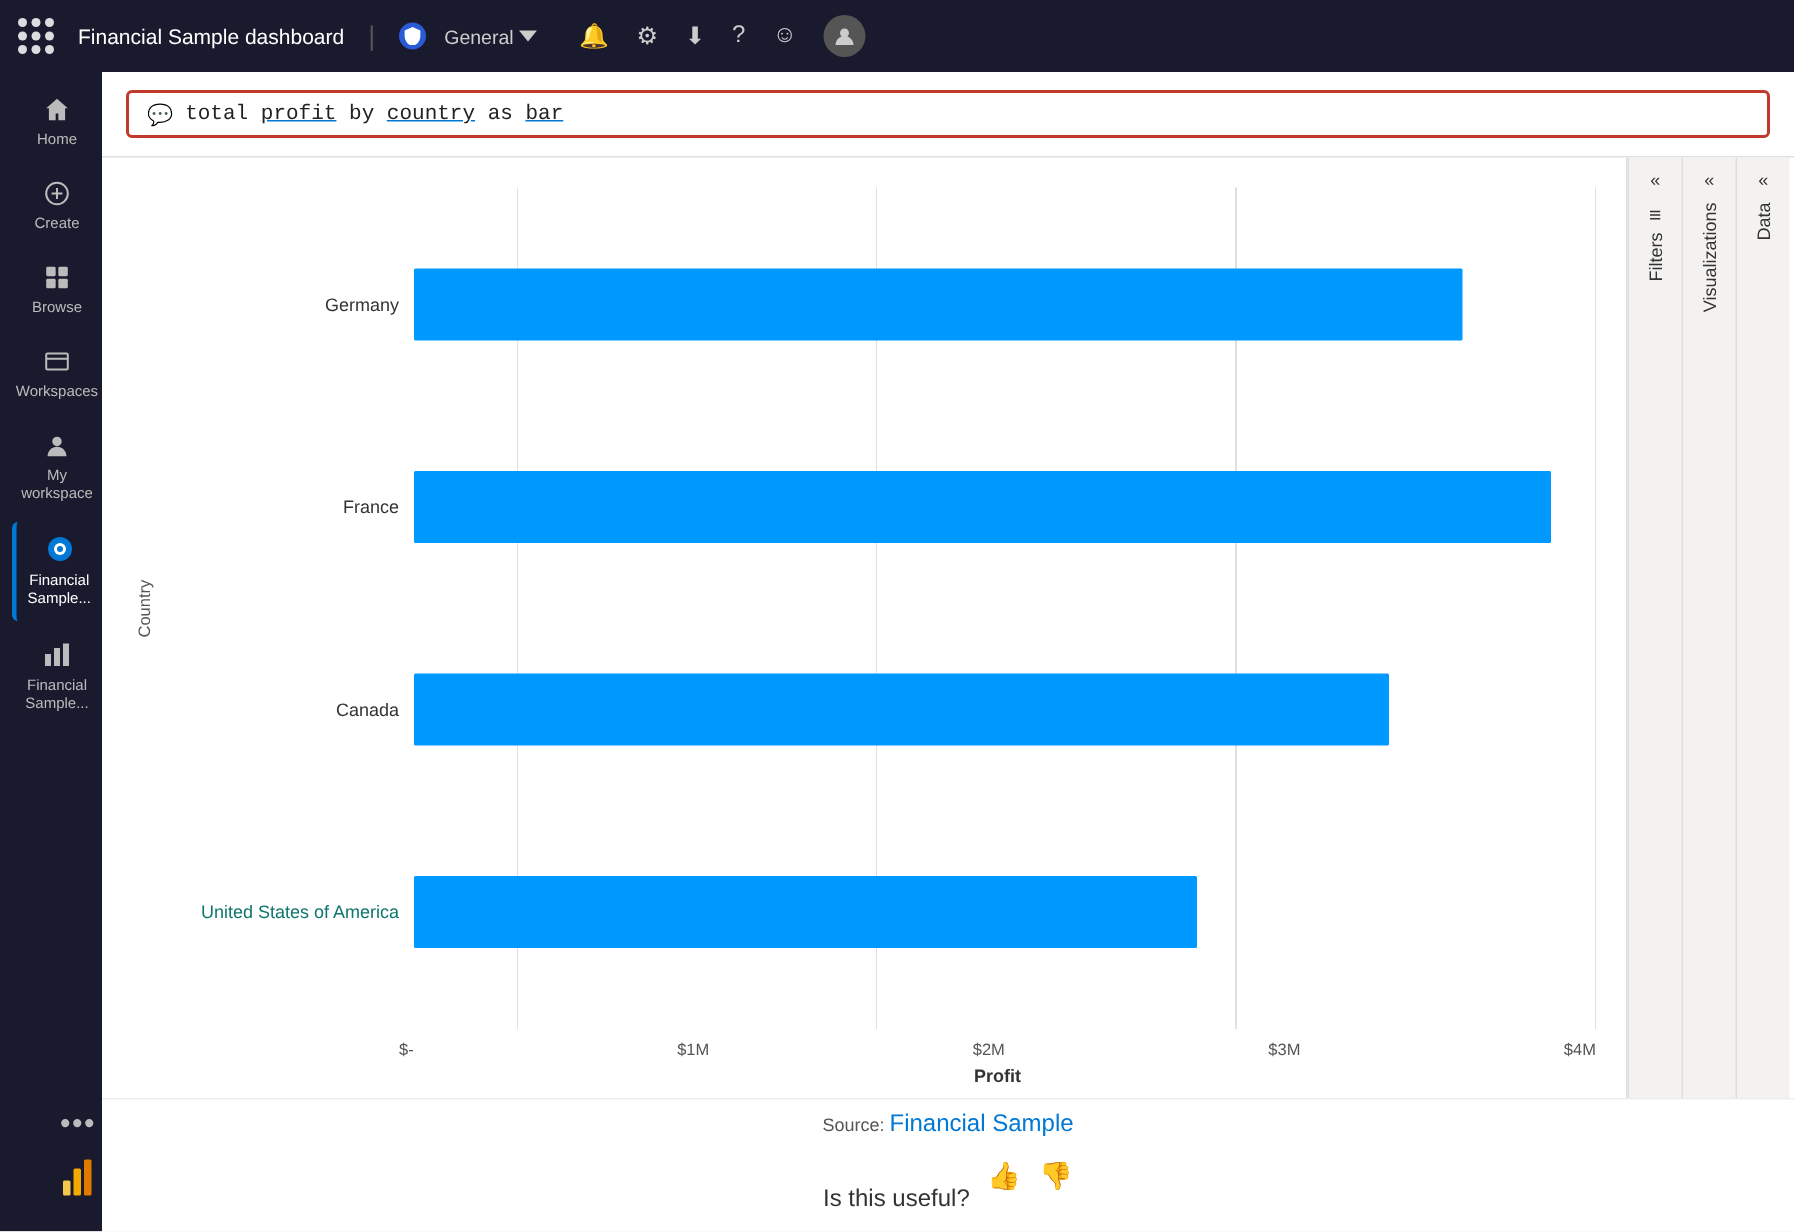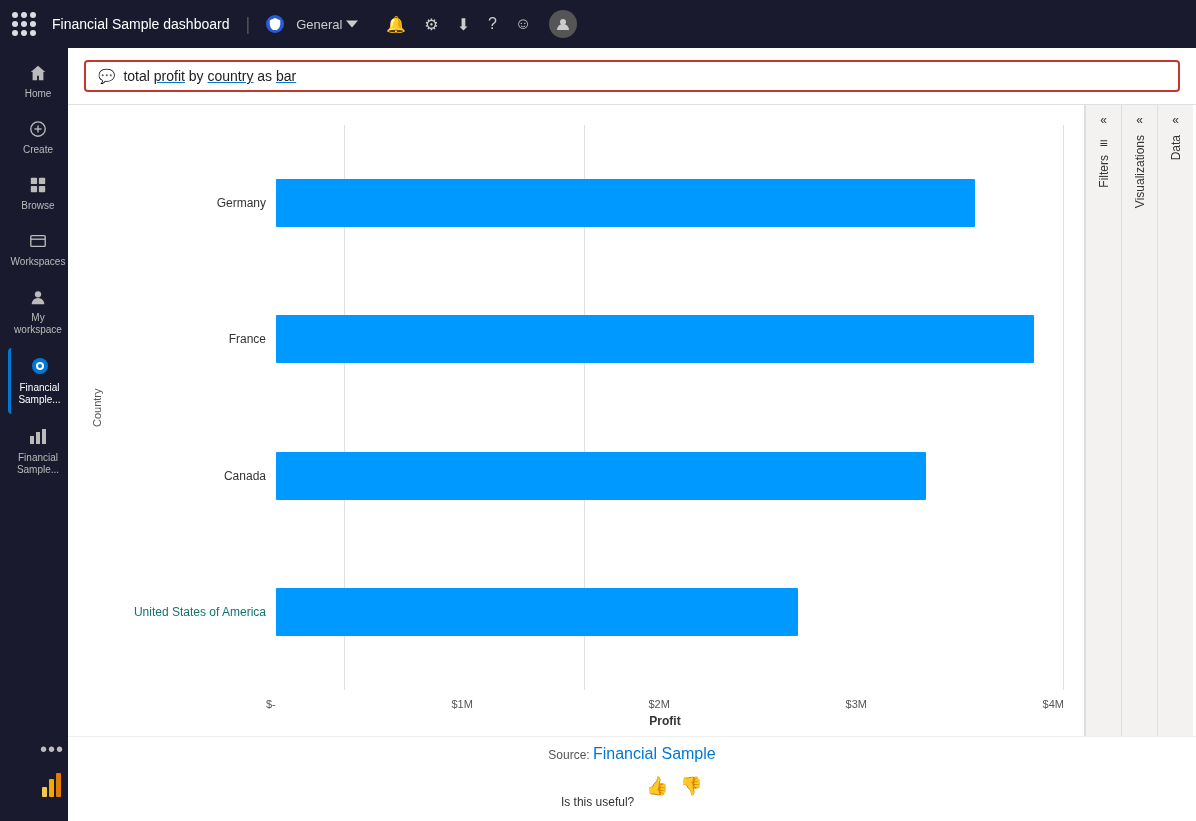--- a/index.html
+++ b/index.html
@@ -129,21 +129,21 @@
     .query-input-wrap {
       border: 2px solid #c0392b;
       border-radius: 4px;
       display: flex;
       align-items: center;
       padding: 6px 12px;
       gap: 8px;
       background: #fff;
     }
     .query-icon { color: #888; font-size: 14px; }
-    .query-text { font-size: 14px; color: #222; }
+    .query-text { font-size: 14px; color: #222; font-family: Liberation Mono, monospace; }
     .query-text .keyword { text-decoration: underline; text-decoration-color: #0078d4; color: #222; }
 
     
     .chart-container {
       flex: 1;
       display: flex;
       overflow: hidden;
       position: relative;
     }
     .chart-main {
@@ -259,21 +259,21 @@
       align-items: center;
       justify-content: space-between;
       border-top: 1px solid #eee;
       background: #fff;
       flex-shrink: 0;
       flex-direction: column;
     }
     .source-text { font-size: 12px; color: #555; }
     .source-link { color: #0078d4; text-decoration: none; }
     .feedback-area { display: flex; align-items: center; gap: 12px; }
-    .feedback-text { font-size: 12px; color: #333; margin-top: 32px; }
+    .feedback-text { font-size: 16px; color: #333; margin-top: 32px; }
     .feedback-btn { font-size: 18px; color: #555; cursor: pointer; background: none; border: none; }
 
     
     .right-panels {
       display: flex;
       flex-direction: row;
       width: 112px;
       border-left: 1px solid #ddd;
       flex-shrink: 0;
     }

